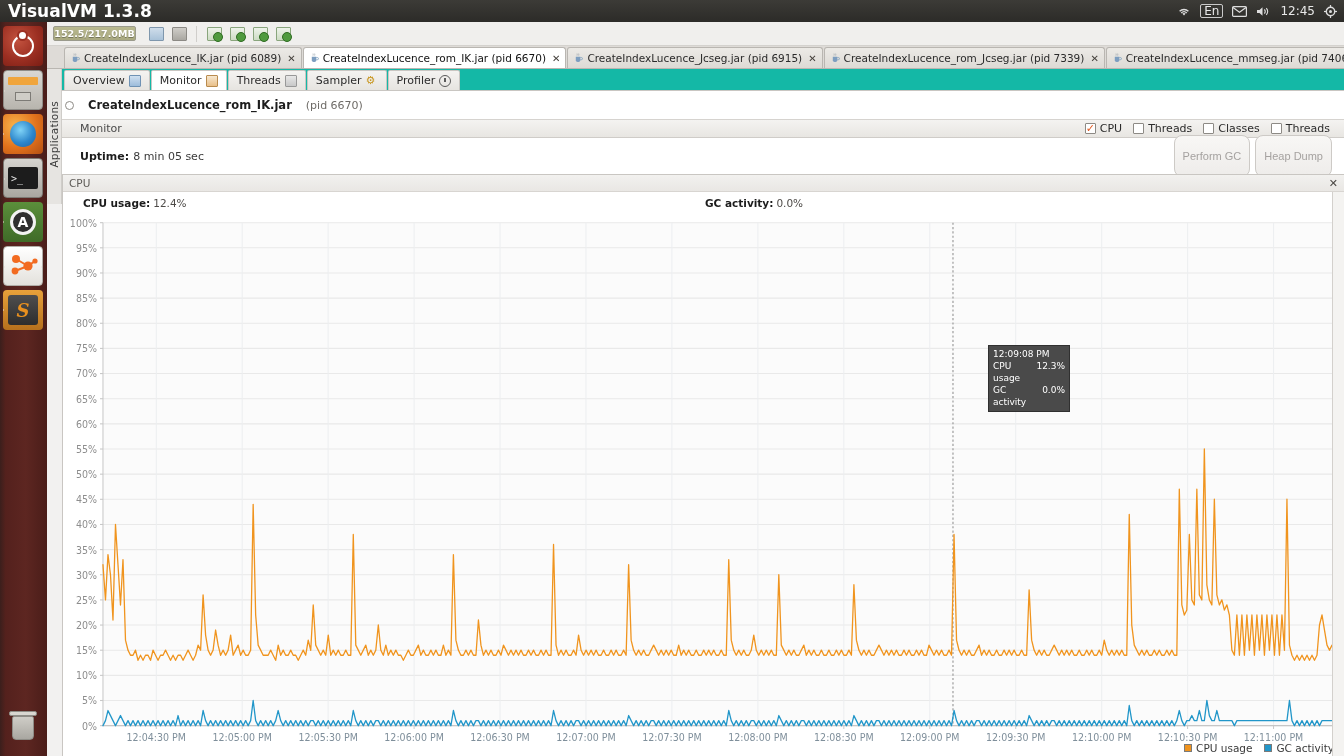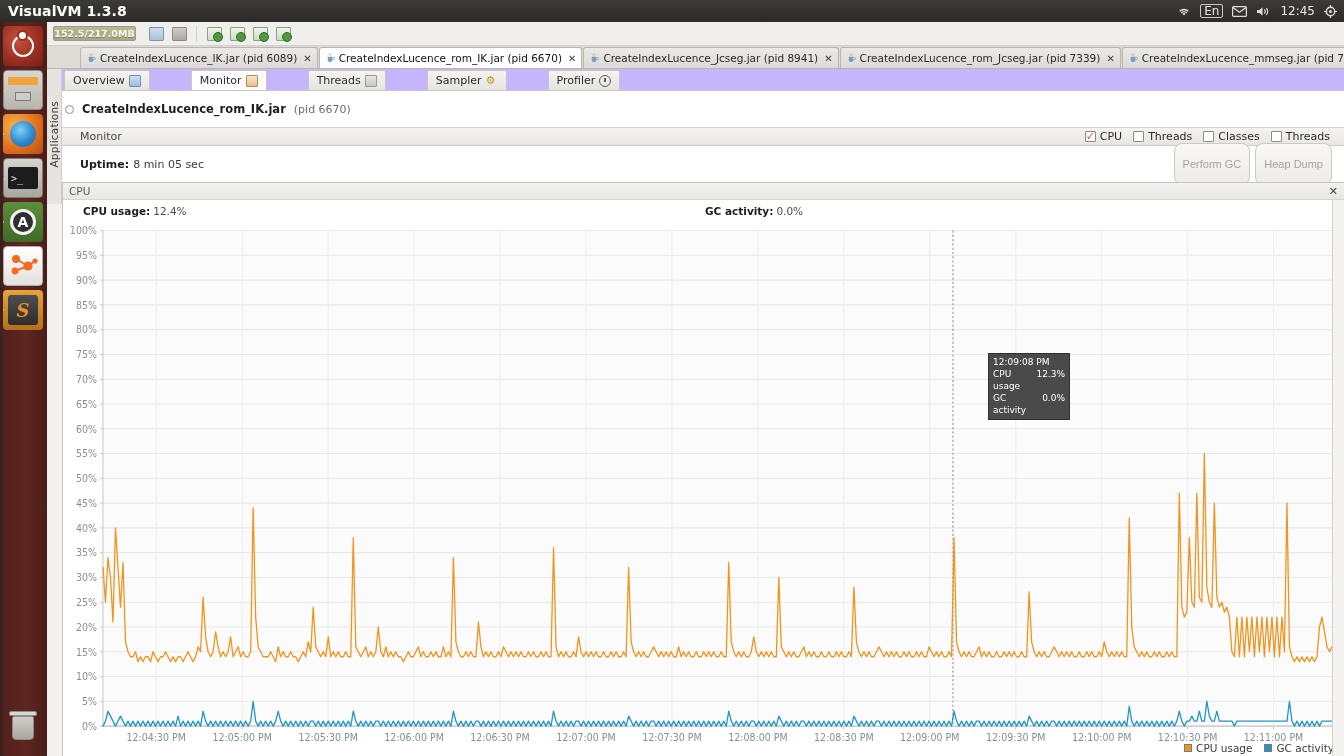--- a/index.html
+++ b/index.html
@@ -12,21 +12,21 @@
   body { position: relative; }
 
   
   #unity-panel {
     position: absolute; left: 0; top: 0; width: 1344px; height: 22px;
     background: linear-gradient(to bottom, #3c3b37 0%, #2c2b28 100%);
     color: #ffffff; display: flex; align-items: center;
     font-size: 11px; z-index: 50;
   }
   #unity-panel .app-title {
-    font-weight: bold; margin-left: 8px; font-size: 14px;
+    font-weight: bold; margin-left: 8px; font-size: 17px;
     color: #ffffff; letter-spacing: .1px;
   }
   #panel-tray { margin-left: auto; display: flex; align-items: center; gap: 9px; padding-right: 7px; }
   #panel-tray .tray-item { color: #e8e8e8; font-size: 12px; line-height: 1; display: flex; align-items: center; }
   .kbd-indicator {
     border: 1px solid #c9c9c9; border-radius: 2px; font-size: 9px;
     padding: 0px 3px; color: #f0f0f0; line-height: 12px;
   }
   .clock { font-size: 11.5px; color: #f2f2f2; }
 
@@ -120,50 +120,50 @@
     background: #e6e4e1; border-right:1px solid #cfcdc9;
     display: flex; align-items: center; justify-content: center;
   }
   #side-tab .vtext {
     writing-mode: vertical-rl; transform: rotate(180deg);
     font-size: 10.5px; color: #3a3a3a; white-space: nowrap; letter-spacing: .2px;
   }
 
   
   #doc-tabs { height: 23px; background: #dedbd7; display: flex; align-items: flex-end;
-     padding-left: 33px; border-bottom: 1px solid #b9b6b1; position: relative; }
+     padding-left: 17px; border-bottom: 1px solid #b9b6b1; position: relative; }
   .doc-tab {
     height: 21px; display: flex; align-items: center; gap: 4px;
     padding: 0 5px 0 6px; font-size: 10.5px; color: #2a2a2a;
     background: linear-gradient(to bottom,#eceae6 0%,#dddad5 100%);
     border: 1px solid #b9b6b1; border-bottom: none; border-radius: 3px 3px 0 0;
     margin-right: 1px; white-space: nowrap; cursor: default;
   }
   .doc-tab.active { background: #ffffff; color: #111; }
   .doc-tab .coffee { width: 9px; height: 10px; }
   .doc-tab .xclose { color: #44403c; font-size: 10px; padding-left: 2px; cursor: pointer; }
 
   
-  #view-tabs { height: 22px; background: #c4b5fd; display: flex; align-items: flex-end;
-     padding-left: 17px; border-bottom: 1px solid #c9c6c2; gap: 40px; }
+  #view-tabs { height: 22px; background: #14b8a6; display: flex; align-items: flex-end;
+     padding-left: 17px; border-bottom: 1px solid #c9c6c2; }
   .view-tab { height: 20px; display:flex; align-items:center; gap: 4px; padding: 0 8px;
     font-size: 11px; color: #2b2b2b; border: 1px solid #c9c6c2; border-bottom: none;
     border-radius: 2px 2px 0 0; background: linear-gradient(to bottom,#f4f3f1 0%,#e6e4e0 100%);
     margin-right: 1px; cursor: default; }
   .view-tab.active { background: #ffffff; }
   .view-ic { width: 12px; height: 12px; border-radius: 1px; display:inline-block; }
   .ic-overview { background: linear-gradient(to bottom,#cfe0f0 0%,#9dbcdb 100%); border:1px solid #6f92b4;}
   .ic-monitor { background: linear-gradient(to bottom,#f6e7cf 0%,#e9c08a 100%); border:1px solid #b98b4e;}
   .ic-threads { background: linear-gradient(to bottom,#e7e7e7 0%,#c8c8c8 100%); border:1px solid #989898;}
   .ic-sampler { background: transparent; color:#c8961f; font-size: 11px; line-height: 12px;}
   .ic-profiler { width:12px;height:12px;border:1.5px solid #5a5a5a; border-radius:50%; position:relative;}
   .ic-profiler:after{content:"";position:absolute;left:4px;top:2px;width:1.2px;height:4px;background:#5a5a5a;}
 
   
-  #proc-header { height: 36px; display: flex; align-items: center; gap: 8px;
+  #proc-header { height: 28px; display: flex; align-items: center; gap: 14px;
      padding-left: 18px; background: #ffffff; }
   .radio-dot { width: 9px; height: 9px; border: 1px solid #8e8b86; border-radius: 50%; background:#fff; }
   #proc-header .pname { font-weight: bold; font-size: 11.5px; color: #1d1d1d; }
   #proc-header .ppid { font-size: 11px; color: #6e6b67; }
 
   
   #monitor-bar {
     height: 19px; background: linear-gradient(to bottom,#f4f3f1 0%,#e8e6e2 100%);
     border-top: 1px solid #d6d3cf; border-bottom: 1px solid #cfccc8;
     display: flex; align-items: center; padding-left: 18px; margin-left: 15px;
@@ -369,21 +369,21 @@
       </svg>
       <span>CreateIndexLucence_rom_IK.jar (pid 6670)</span>
       <span class="xclose">✕</span>
     </div>
     <div class="doc-tab">
       <svg class="coffee" viewBox="0 0 10 11">
         <path d="M2 4h5v4a2 2 0 0 1-2 2H4a2 2 0 0 1-2-2z" fill="#7d9ec0"></path>
         <path d="M7 5h1.2a1.2 1.2 0 0 1 0 2.4H7" fill="none" stroke="#7d9ec0" stroke-width=".9"></path>
         <path d="M3.4 0.6c.8.8-.6 1.3 0 2.2M5.2 0.6c.8.8-.6 1.3 0 2.2" stroke="#9aa5ad" stroke-width=".8" fill="none"></path>
       </svg>
-      <span>CreateIndexLucence_Jcseg.jar (pid 8941)</span>
+      <span>CreateIndexLucence_Jcseg.jar (pid 6915)</span>
       <span class="xclose">✕</span>
     </div>
     <div class="doc-tab">
       <svg class="coffee" viewBox="0 0 10 11">
         <path d="M2 4h5v4a2 2 0 0 1-2 2H4a2 2 0 0 1-2-2z" fill="#7d9ec0"></path>
         <path d="M7 5h1.2a1.2 1.2 0 0 1 0 2.4H7" fill="none" stroke="#7d9ec0" stroke-width=".9"></path>
         <path d="M3.4 0.6c.8.8-.6 1.3 0 2.2M5.2 0.6c.8.8-.6 1.3 0 2.2" stroke="#9aa5ad" stroke-width=".8" fill="none"></path>
       </svg>
       <span>CreateIndexLucence_rom_Jcseg.jar (pid 7339)</span>
       <span class="xclose">✕</span>

